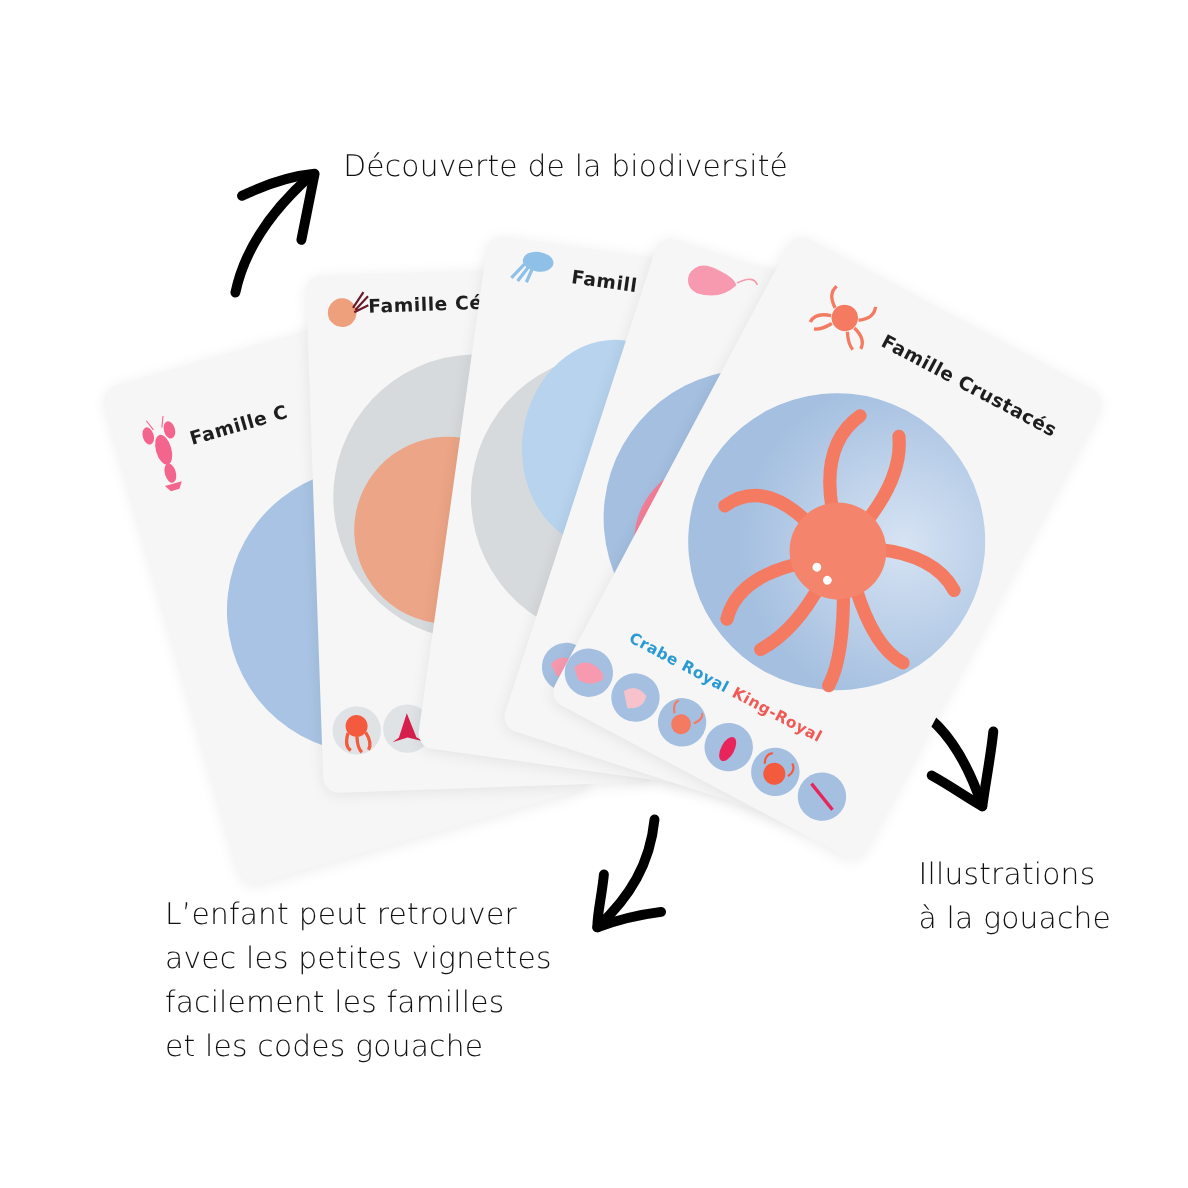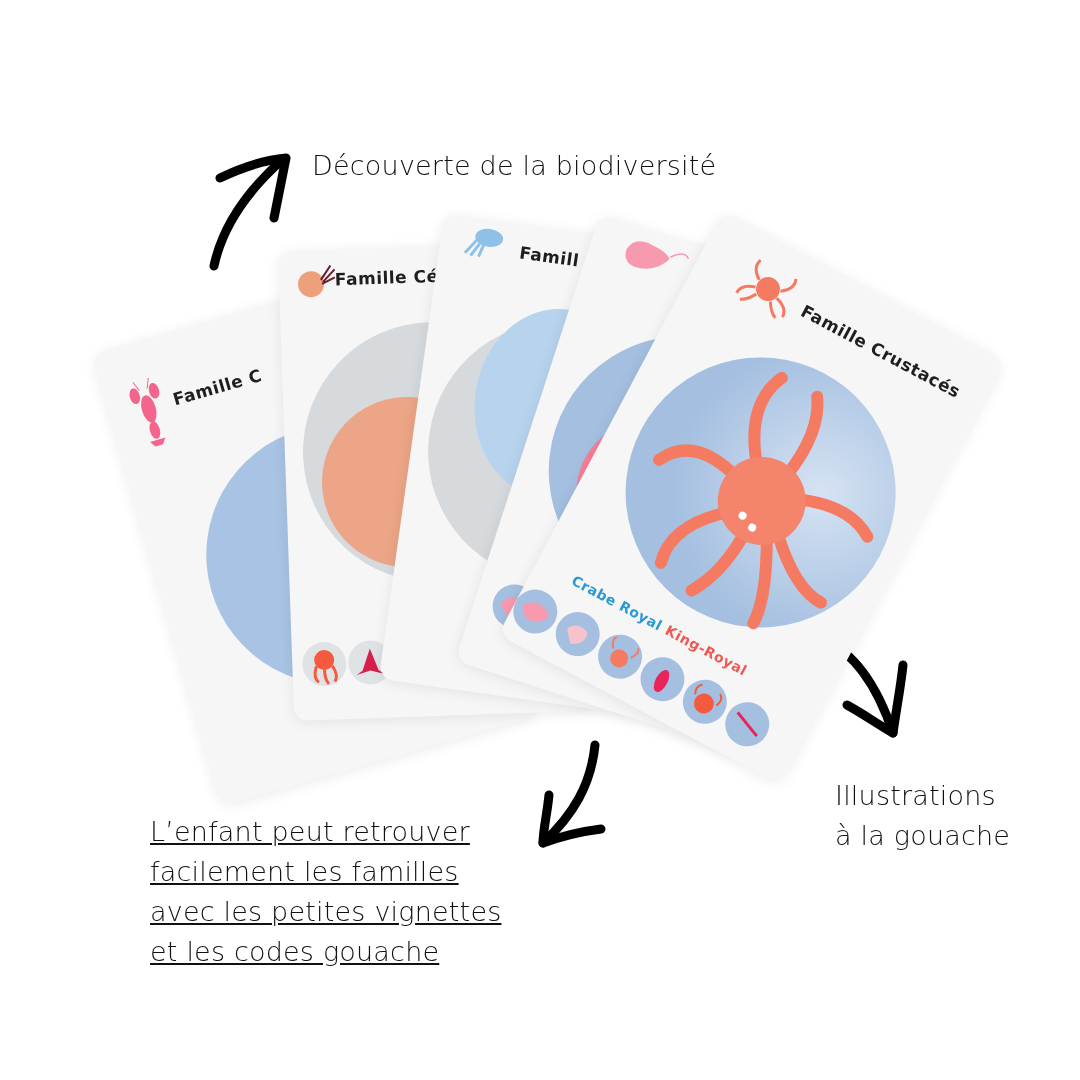--- a/index.html
+++ b/index.html
@@ -1,22 +1,22 @@
 <!DOCTYPE html>
 <html><head>
 <meta charset="utf-8">
 <style>
   html, body { margin:0; padding:0; }
   body { width:1080px; height:1080px; background:#ffffff; position:relative; overflow:hidden;
          font-family:"DejaVu Sans", sans-serif; color:#111; }
   .caption { position:absolute; font-family:"DejaVu Sans", sans-serif; font-weight:300; color:#111;
              text-align:left; line-height:40px; font-size:27px; letter-spacing:0.2px; }
   .caption div { white-space:nowrap; }
-  #cap-top { left:312px; top:132px; text-align:left;margin-top:14px; }
-  #cap-left { left:150px; top:812px; width:380px;text-decoration:underline; }
+  #cap-top { left:312px; top:132px; text-align:left; }
+  #cap-left { left:150px; top:812px; width:380px; }
   #cap-right { left:835px; top:776px; width:200px; }
 
   .arrow { position:absolute; }
   #arrow-top { left:200px; top:148px; }
   #arrow-mid { left:525px; top:735px; }
   #arrow-right { left:815px; top:625px; }
 
   .card { position:absolute; width:330px; height:470px; background:#f6f6f6; border-radius:14px;
           box-shadow:0 2px 14px rgba(0,0,0,0.08); transform-origin:50% 50%; overflow:hidden; }
   .card-title { position:absolute; font-family:"DejaVu Sans", sans-serif; font-weight:bold; font-size:17px;
@@ -43,22 +43,22 @@
   <path d="M24 60 C 22 80, 18 95, 18 108 C 40 100, 60 96, 76 94" stroke="#000" stroke-width="9" fill="none" stroke-linecap="round" stroke-linejoin="round"></path>
 </svg>
 <svg id="arrow-right" class="arrow" width="100" height="120" viewBox="0 0 100 120">
   <path d="M8 14 C 40 28, 62 60, 78 108" stroke="#000" stroke-width="9" fill="none" stroke-linecap="round"></path>
   <path d="M32 80 C 50 90, 64 100, 78 108 C 82 80, 86 60, 88 40" stroke="#000" stroke-width="9" fill="none" stroke-linecap="round" stroke-linejoin="round"></path>
 </svg>
 
 <div id="cap-top" class="caption">Découverte de la biodiversité</div>
 <div id="cap-left" class="caption">
   <div>L’enfant peut retrouver</div>
+  <div>avec les petites vignettes</div>
   <div>facilement les familles</div>
-  <div>avec les petites vignettes</div>
   <div>et les codes gouache</div>
 </div>
 <div id="cap-right" class="caption">
   <div>Illustrations</div>
   <div>à la gouache</div>
 </div>
 
 <div class="card" style="left:150px; top:300px; transform:rotate(-16deg);">
   <svg class="card-icon" style="left:22px; top:38px;" width="36" height="70" viewBox="0 0 36 70">
     <g fill="#f4658e">

